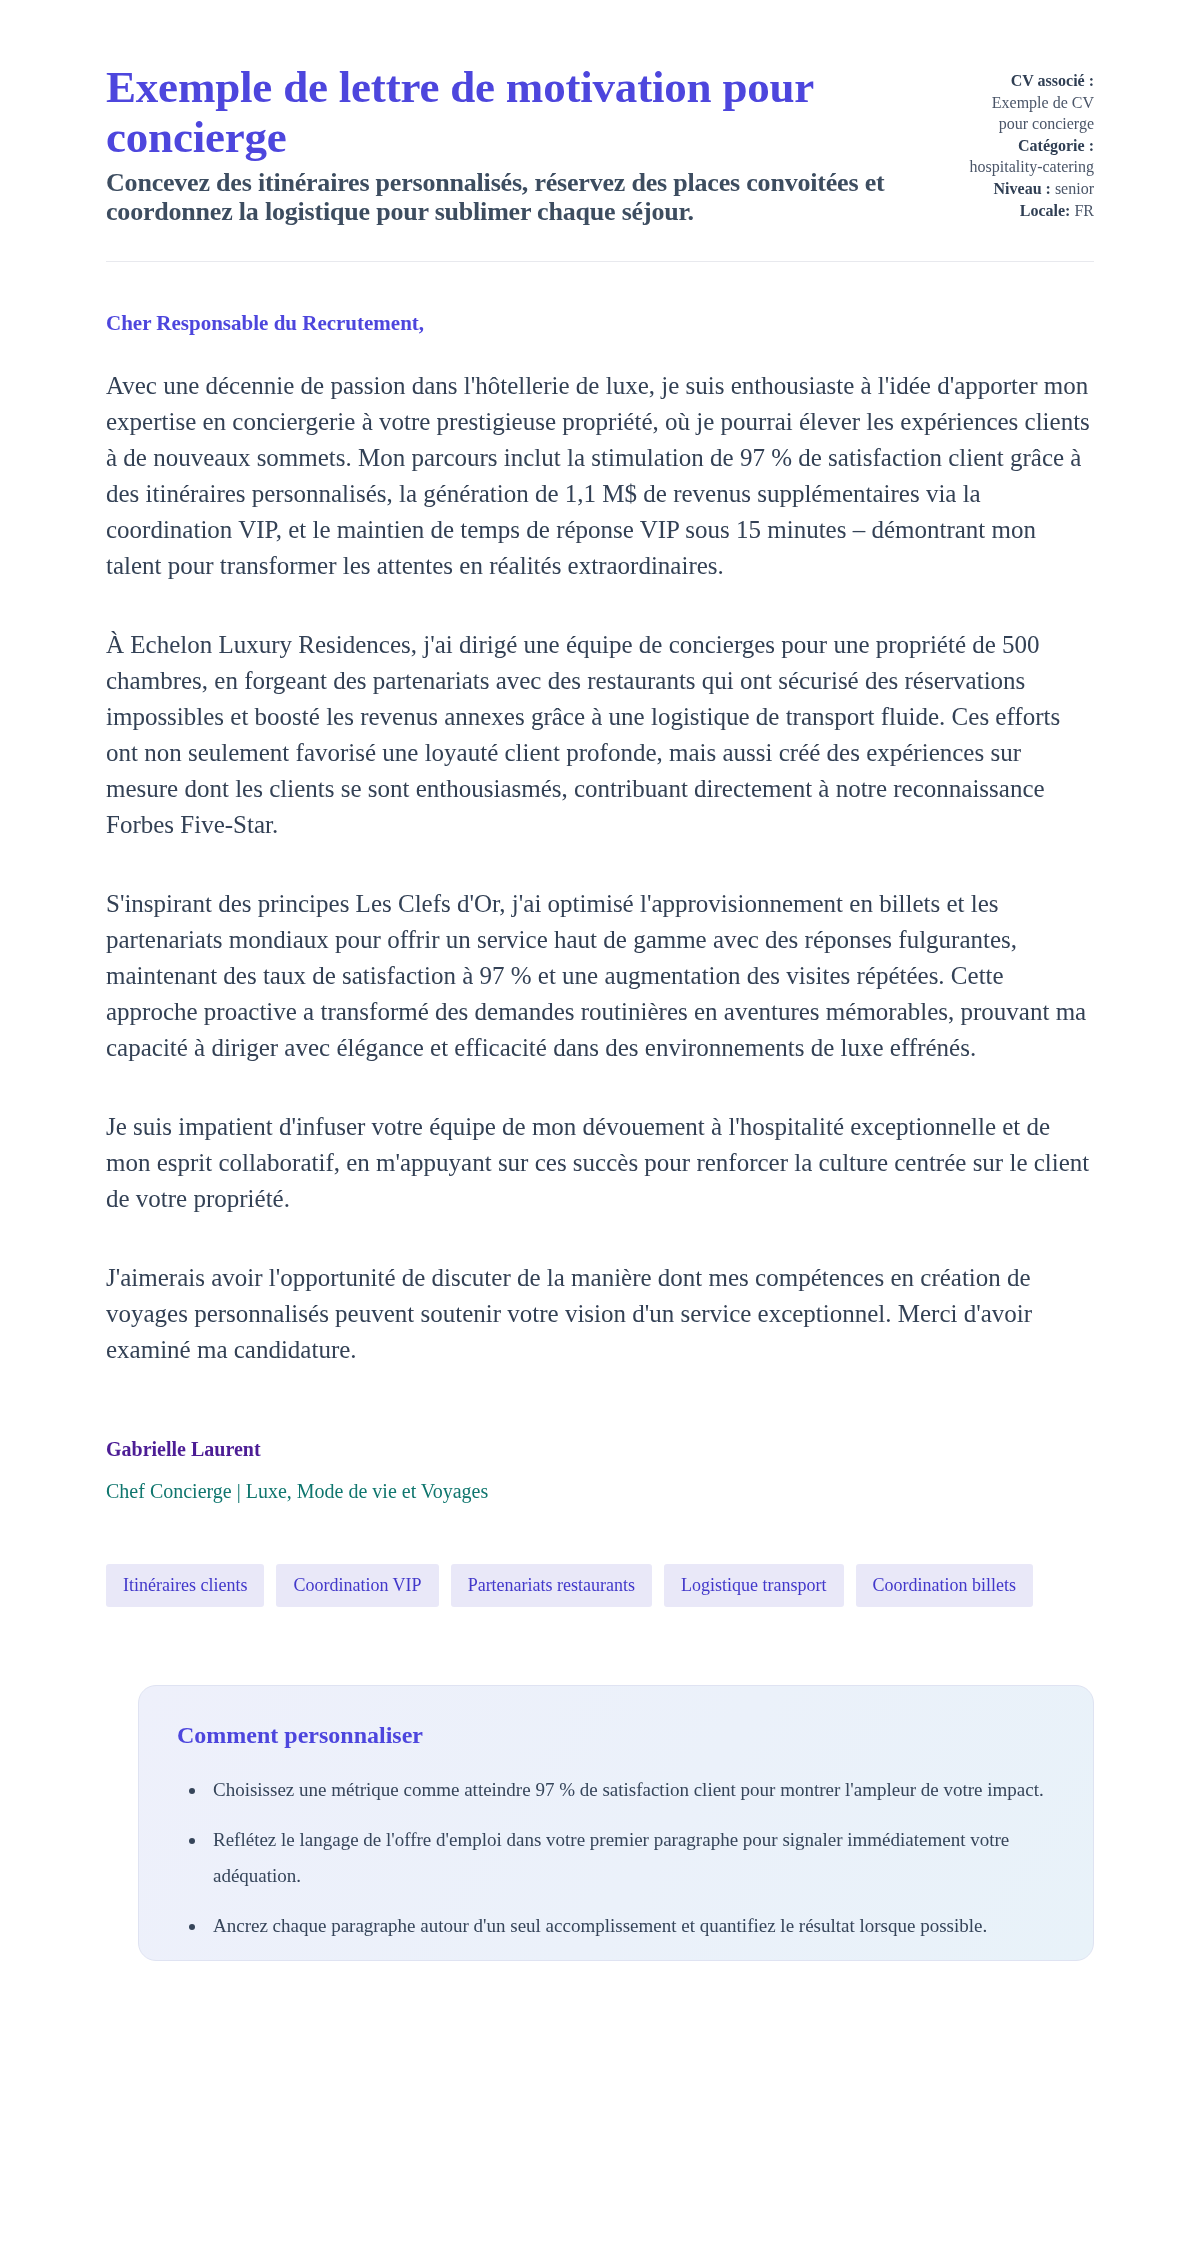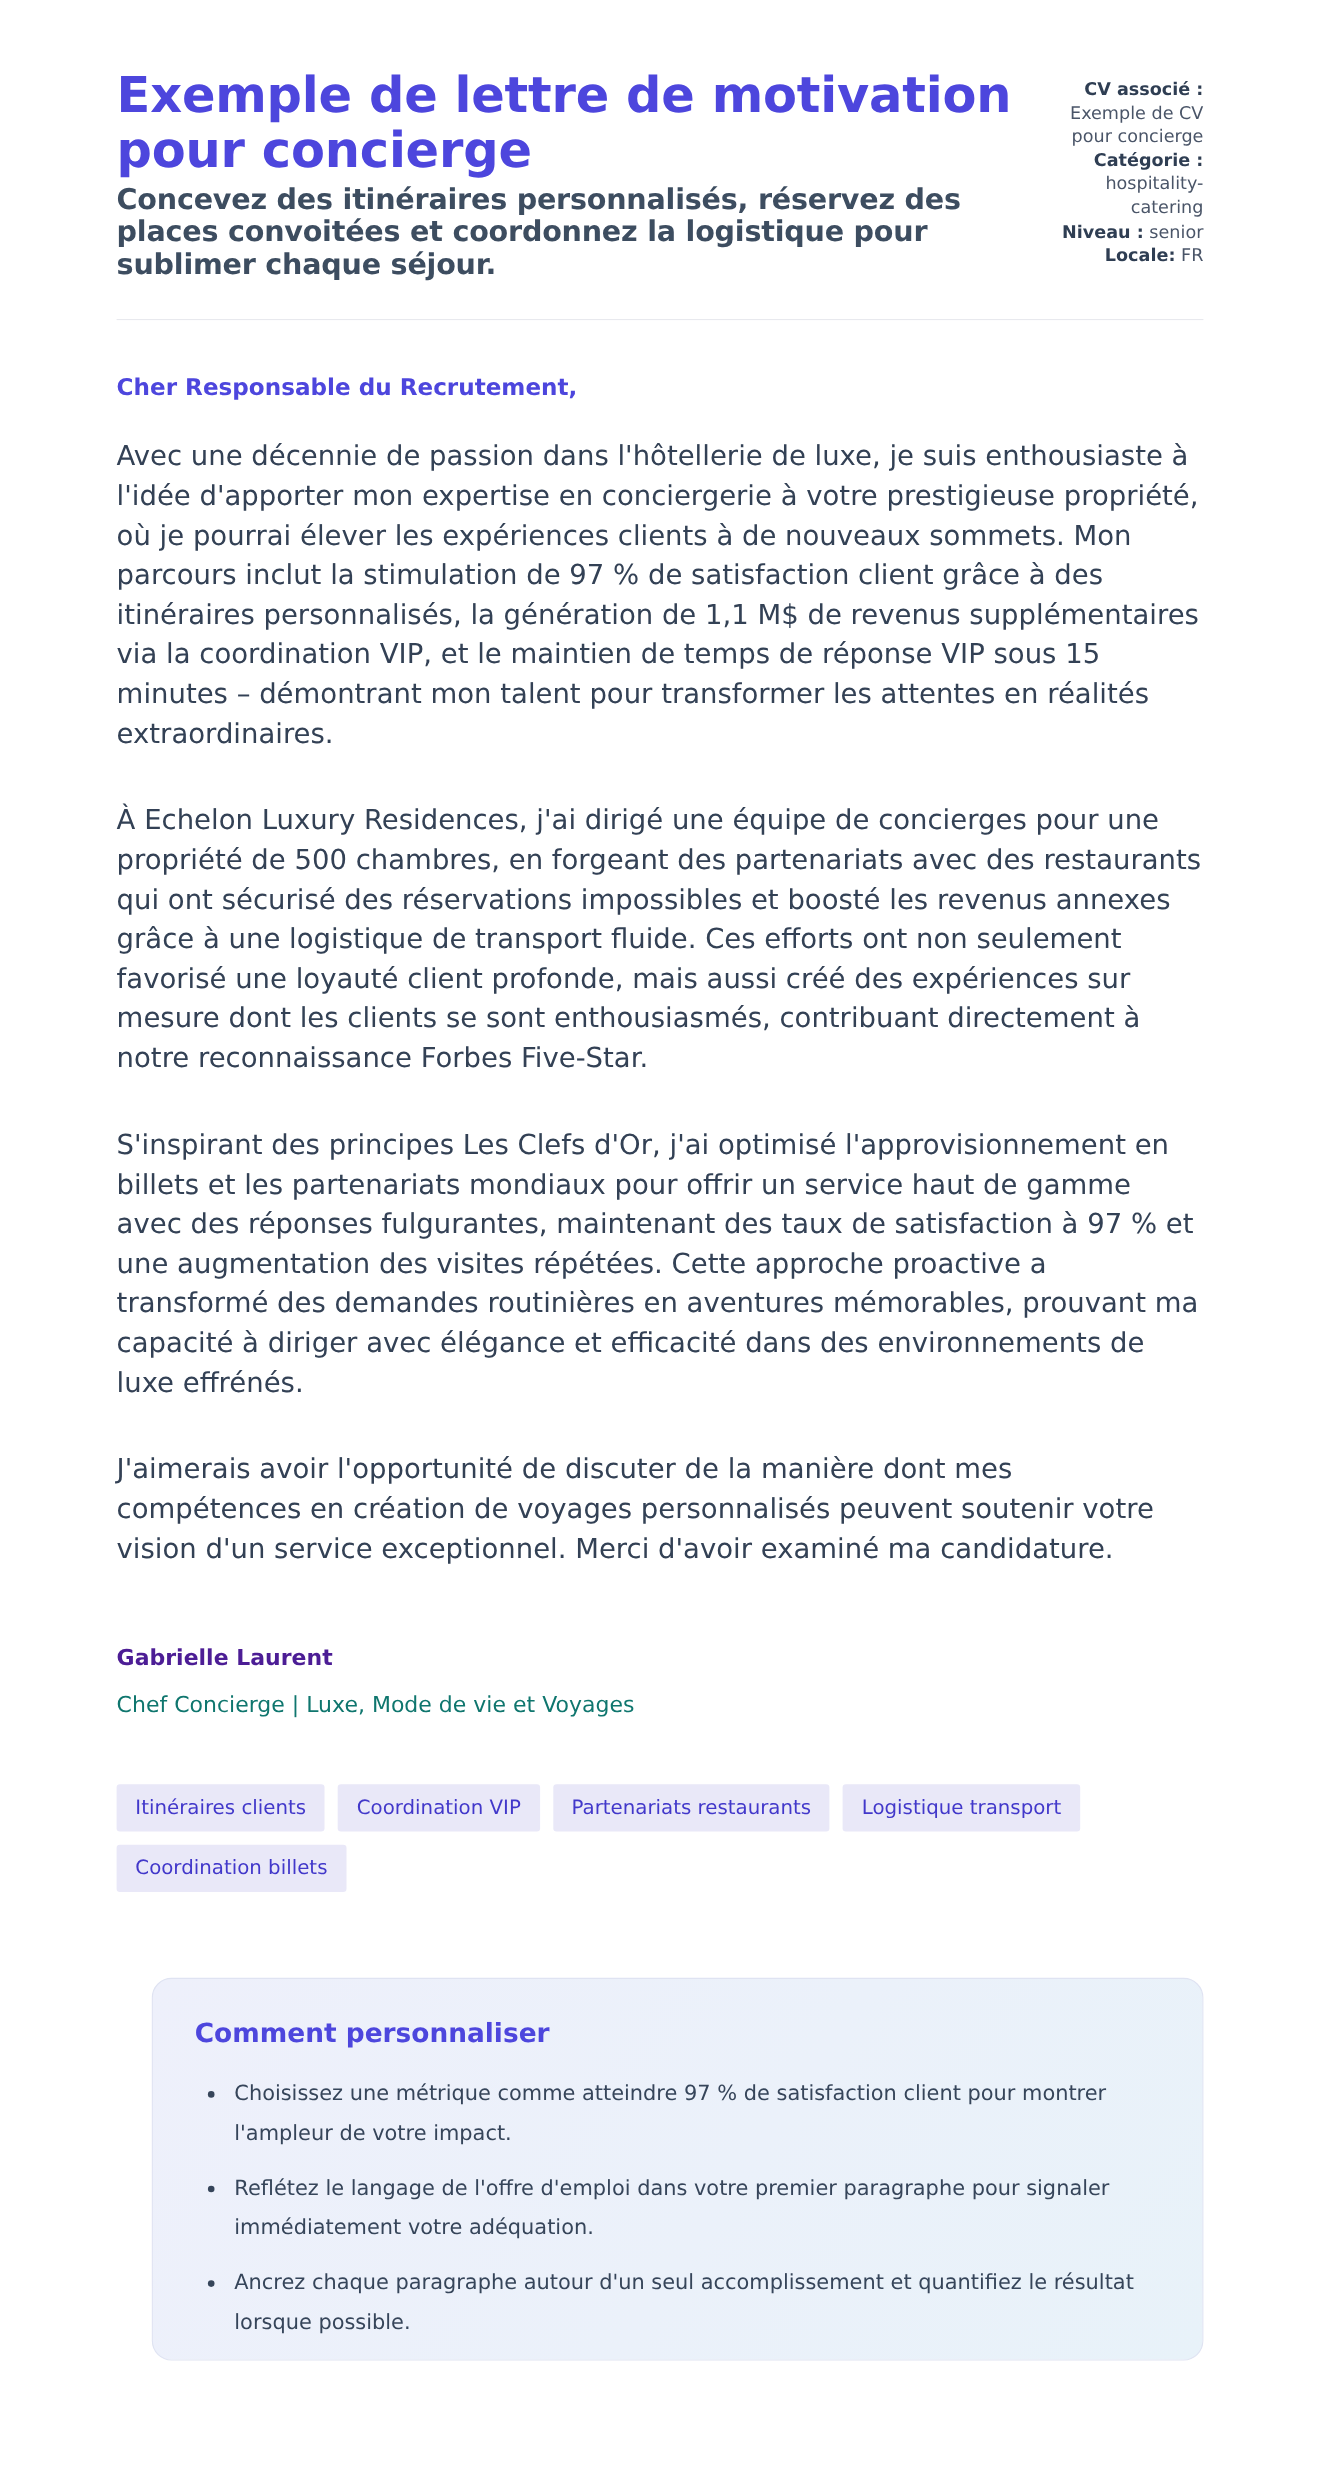--- a/index.html
+++ b/index.html
@@ -1,16 +1,16 @@
 <!DOCTYPE html>
 <html lang="fr"><head>
 <meta charset="utf-8">
 <title>Exemple de lettre de motivation pour concierge</title>
 <style>
-  * { box-sizing: border-box; margin: 0; padding: 0; }
+  * { box-sizing: border-box; margin: 0; padding: 0; font-family: Liberation Serif, serif; }
   html, body { background: #ffffff; }
   body {
     width: 1200px;
     font-family: "DejaVu Sans", "Liberation Sans", sans-serif;
     color: #334155;
     -webkit-font-smoothing: antialiased;
   }
   .page {
     width: 988px;
     margin: 0 auto;
@@ -152,20 +152,21 @@
   </header>
 
   <hr class="divider">
 
   <main class="letter">
     <p class="greeting">Cher Responsable du Recrutement,</p>
 
     <p class="para">Avec une décennie de passion dans l'hôtellerie de luxe, je suis enthousiaste à l'idée d'apporter mon expertise en conciergerie à votre prestigieuse propriété, où je pourrai élever les expériences clients à de nouveaux sommets. Mon parcours inclut la stimulation de 97 % de satisfaction client grâce à des itinéraires personnalisés, la génération de 1,1 M$ de revenus supplémentaires via la coordination VIP, et le maintien de temps de réponse VIP sous 15 minutes – démontrant mon talent pour transformer les attentes en réalités extraordinaires.</p>
     <p class="para">À Echelon Luxury Residences, j'ai dirigé une équipe de concierges pour une propriété de 500 chambres, en forgeant des partenariats avec des restaurants qui ont sécurisé des réservations impossibles et boosté les revenus annexes grâce à une logistique de transport fluide. Ces efforts ont non seulement favorisé une loyauté client profonde, mais aussi créé des expériences sur mesure dont les clients se sont enthousiasmés, contribuant directement à notre reconnaissance Forbes Five-Star.</p>
     <p class="para">S'inspirant des principes Les Clefs d'Or, j'ai optimisé l'approvisionnement en billets et les partenariats mondiaux pour offrir un service haut de gamme avec des réponses fulgurantes, maintenant des taux de satisfaction à 97 % et une augmentation des visites répétées. Cette approche proactive a transformé des demandes routinières en aventures mémorables, prouvant ma capacité à diriger avec élégance et efficacité dans des environnements de luxe effrénés.</p>
+    <p class="para">Je suis impatient d'infuser votre équipe de mon dévouement à l'hospitalité exceptionnelle et de mon esprit collaboratif, en m'appuyant sur ces succès pour renforcer la culture centrée sur le client de votre propriété.</p>
     <p class="para">J'aimerais avoir l'opportunité de discuter de la manière dont mes compétences en création de voyages personnalisés peuvent soutenir votre vision d'un service exceptionnel. Merci d'avoir examiné ma candidature.</p>
 
     <p class="sig-name">Gabrielle Laurent</p>
     <p class="sig-role">Chef Concierge | Luxe, Mode de vie et Voyages</p>
 
     <div class="tags">
       <span class="tag">Itinéraires clients</span>
       <span class="tag">Coordination VIP</span>
       <span class="tag">Partenariats restaurants</span>
       <span class="tag">Logistique transport</span>

